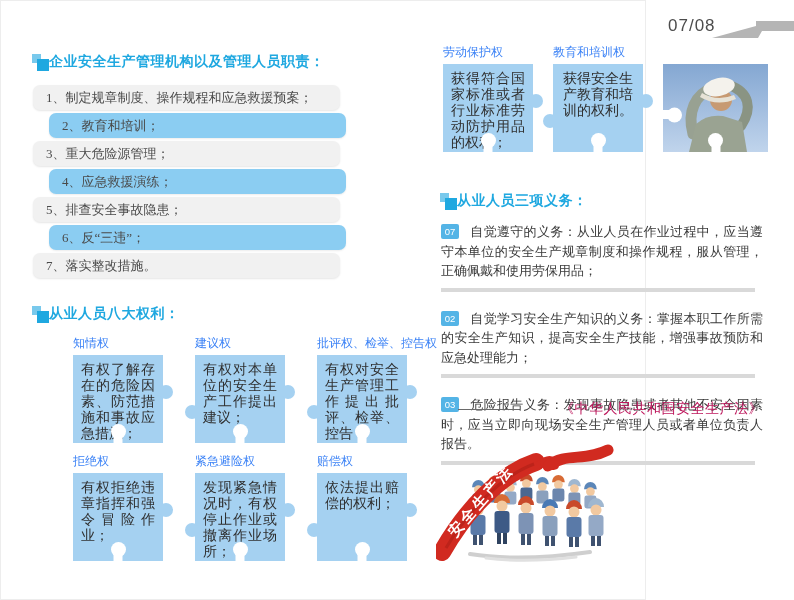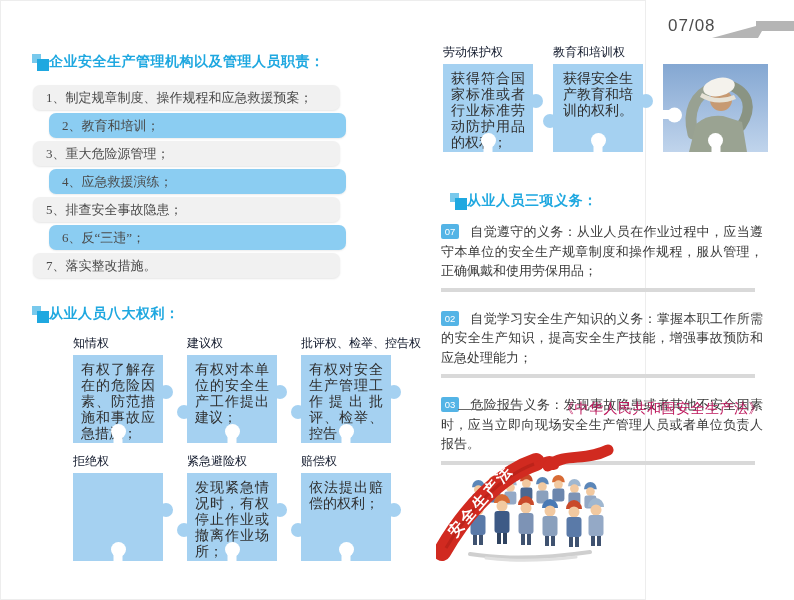--- a/index.html
+++ b/index.html
@@ -19,35 +19,35 @@
   .sec-title .mark .m2 { left:5px; top:5px; width:12px; height:12px; background:var(--accent); }
   .sec-title .t { color:var(--accent); font-size:14px; font-weight:bold; letter-spacing:.5px; white-space:nowrap; }
 
   
   .duties { position:absolute; left:33px; top:85px; width:340px; }
   .bar { height:25px; line-height:25px; margin-bottom:3px; border-radius:7px; font-size:13px; color:#4a4a4a; padding-left:13px; white-space:nowrap; }
   .bar.gray { width:307px; background:var(--bar-gray); box-shadow:0 1px 2px rgba(0,0,0,.10); }
   .bar.blue { width:297px; margin-left:16px; background:var(--bar-blue); box-shadow:0 1px 2px rgba(0,0,0,.08); }
 
   
-  .plabel { font-size:12px; color:#0f172a; height:17px; line-height:17px; white-space:nowrap; margin-bottom:3px; }
+  .plabel { font-size:12px; color:#3b82f6; height:17px; line-height:17px; white-space:nowrap; margin-bottom:3px; }
   .piece { position:relative; width:90px; height:88px; background:var(--piece-blue); }
   .piece .desc { position:relative; z-index:2; display:block; padding:7px 8px; font-size:14px; line-height:16px; color:#2f2f2f; text-align:justify; }
   .knob { position:absolute; width:14px; height:14px; border-radius:50%; background:var(--piece-blue); }
   .knob.kr { right:-10px; top:30px; }
   .knob.kr::before { content:""; position:absolute; left:-6px; top:3px; width:9px; height:8px; background:var(--piece-blue); }
   .knob.kl { left:-10px; top:50px; }
   .knob.kl::before { content:""; position:absolute; right:-6px; top:3px; width:9px; height:8px; background:var(--piece-blue); }
   .socket-b { position:absolute; bottom:0; left:50%; transform:translateX(-50%); width:9px; height:7px; background:#fff; z-index:3; }
   .socket-b::after { content:""; position:absolute; bottom:4px; left:50%; transform:translateX(-50%); width:15px; height:15px; border-radius:50%; background:#fff; }
   .socket-l { position:absolute; left:0; top:46px; width:7px; height:9px; background:#fff; z-index:3; }
   .socket-l::after { content:""; position:absolute; left:4px; top:50%; transform:translateY(-50%); width:15px; height:15px; border-radius:50%; background:#fff; }
 
   .rights-grid { position:absolute; left:33px; top:335px; width:340px; }
-  .rights-row { display:flex; gap:24px; margin-bottom:8px;padding-left:40px; }
+  .rights-row { display:flex; gap:32px; margin-bottom:8px;padding-left:40px; }
   .rights-cell { width:90px; flex:0 0 auto; }
 
   
   .top-rights { position:absolute; left:443px; top:44px; display:flex; gap:20px; }
   .top-rights .rights-cell { width:90px; }
   .photo-cell { width:105px; }
   .photo-piece { position:relative; width:105px; height:88px; margin-top:20px; overflow:visible; }
   .photo-piece svg { display:block; }
 
   
@@ -127,20 +127,21 @@
           <span class="desc">有权对安全生产管理工作提出批评、检举、控告；</span>
         </div>
       </div>
     </div>
     <div class="rights-row" style="margin-top:10px;">
       <div class="rights-cell">
         <div class="plabel">拒绝权</div>
         <div class="piece">
           <span class="knob kr"></span>
           <span class="socket-b"></span>
+          <span class="desc">有权拒绝违章指挥和强令冒险作业；</span>
         </div>
       </div>
       <div class="rights-cell">
         <div class="plabel">紧急避险权</div>
         <div class="piece">
           <span class="knob kl"></span>
           <span class="knob kr"></span>
           <span class="socket-b"></span>
           <span class="desc">发现紧急情况时，有权停止作业或撤离作业场所；</span>
         </div>
@@ -191,21 +192,21 @@
           <ellipse cx="56" cy="23" rx="16" ry="9" fill="#f4f2ec" transform="rotate(-12 56 23)"></ellipse>
           <path d="M39,29 q15,9 32,2 l2,4 q-19,8 -36,-2 z" fill="#e6e2d6"></path>
           <path d="M26,88 L33,60 Q44,50 60,52 L79,58 L84,88 Z" fill="#9aa392"></path>
         </svg>
         <span class="socket-l"></span>
         <span class="socket-b"></span>
       </div>
     </div>
   </div>
 
-  <div class="sec-title" style="left:450px; top:192px;">
+  <div class="sec-title" style="left:440px; top:192px;">
     <span class="mark">
         <i class="m1"></i>
         <i class="m2"></i>
       </span>
     <span class="t">从业人员三项义务：</span>
   </div>
 
   <div class="obligations">
     <div class="ob">
       <p class="ob-text"><span class="badge">07</span><span>自觉遵守的义务：从业人员在作业过程中，应当遵守本单位的安全生产规章制度和操作规程，服从管理，正确佩戴和使用劳保用品；</span></p>

